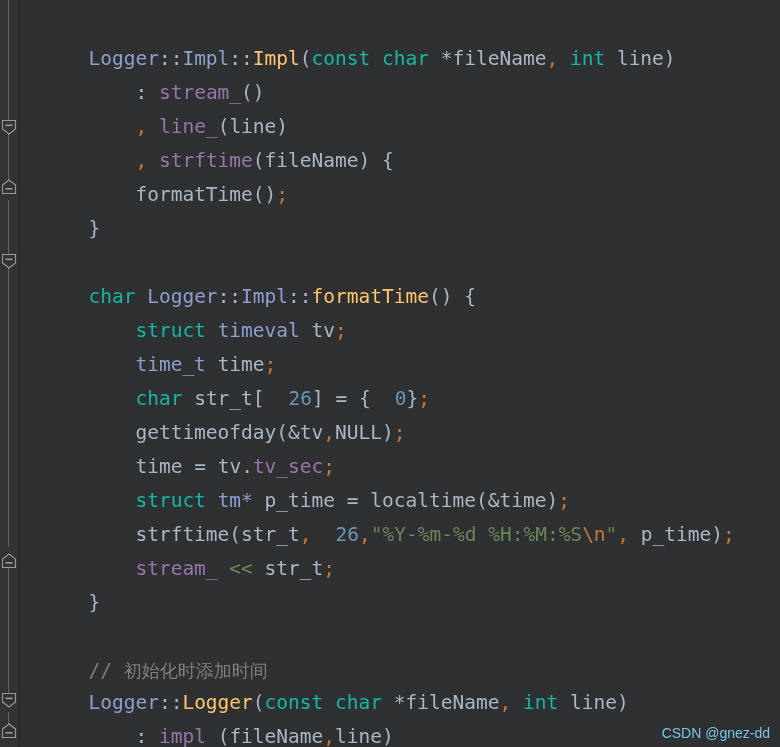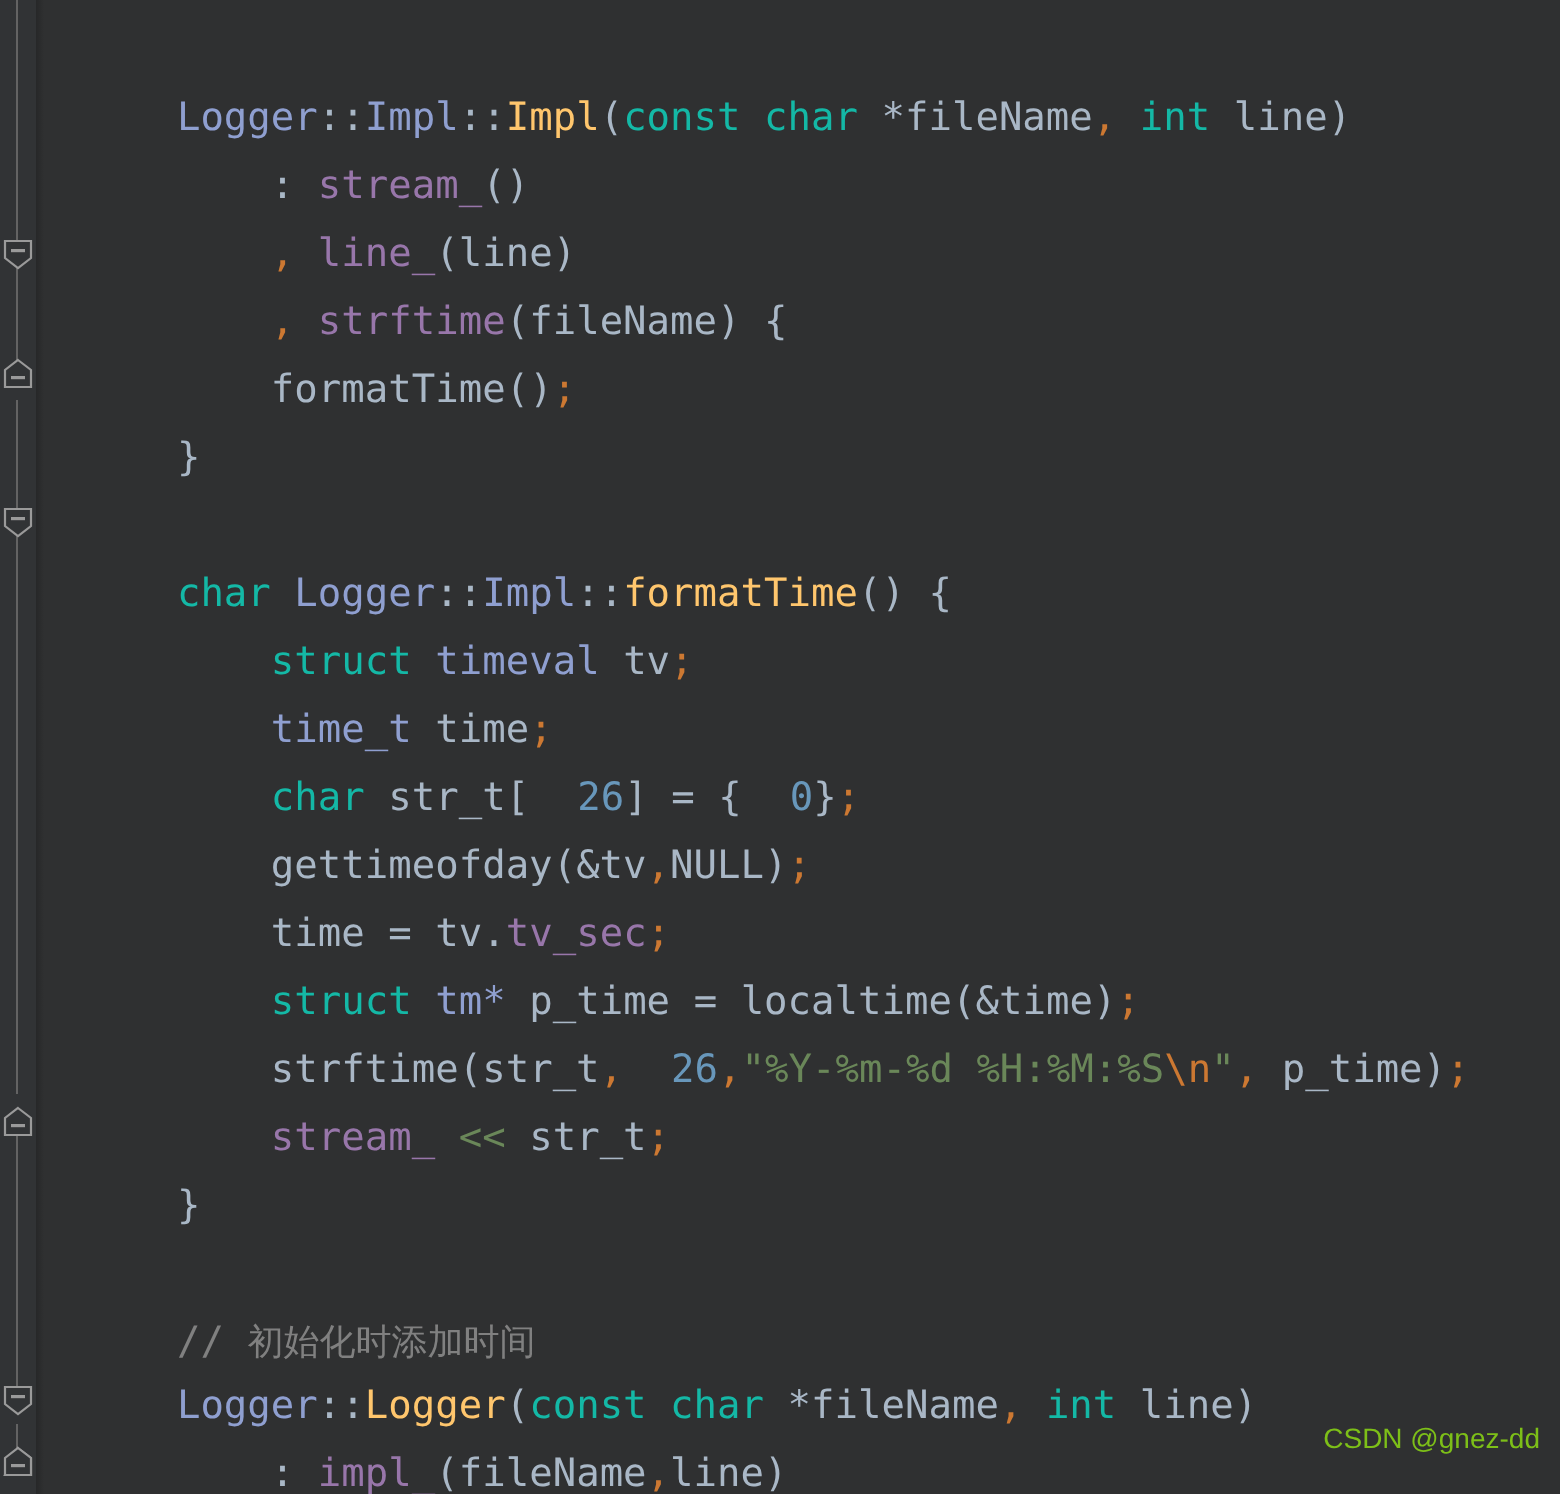--- a/index.html
+++ b/index.html
@@ -100,22 +100,22 @@
 
   .cjk {
     font-family: Liberation Mono, monospace;
     font-size: 18px;
   }
 
   
   .watermark {
     position: absolute;
     right: 10px;
-    bottom: 20px;
-    color: #84cc16;
+    bottom: 6px;
+    color: #7dd3fc;
     font-size: 14px;
     font-family: "Liberation Sans", "DejaVu Sans", sans-serif;
     z-index: 6;
     opacity: 0.92;
   }
 </style>
 </head>
 <body>
 
 <div id="editor">

